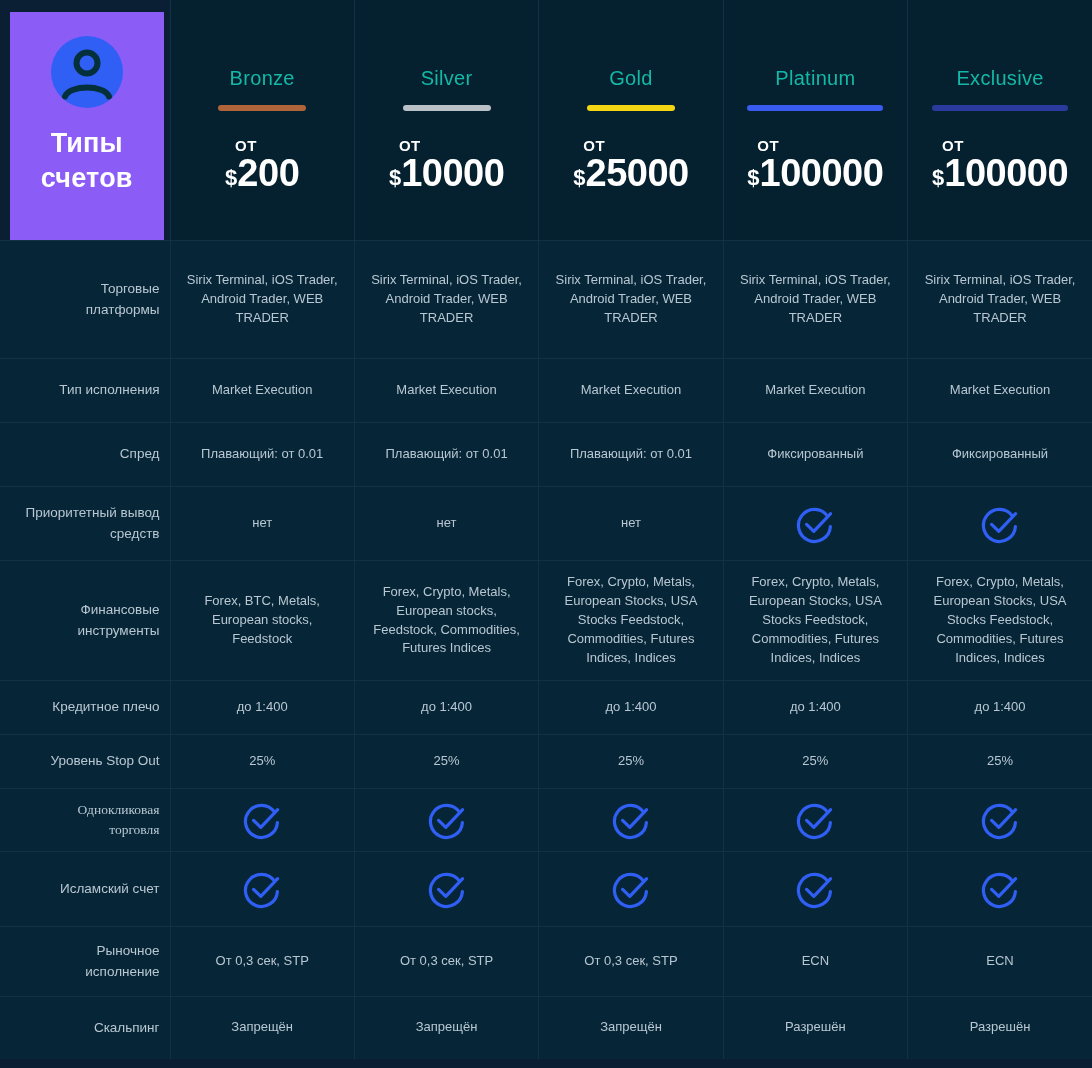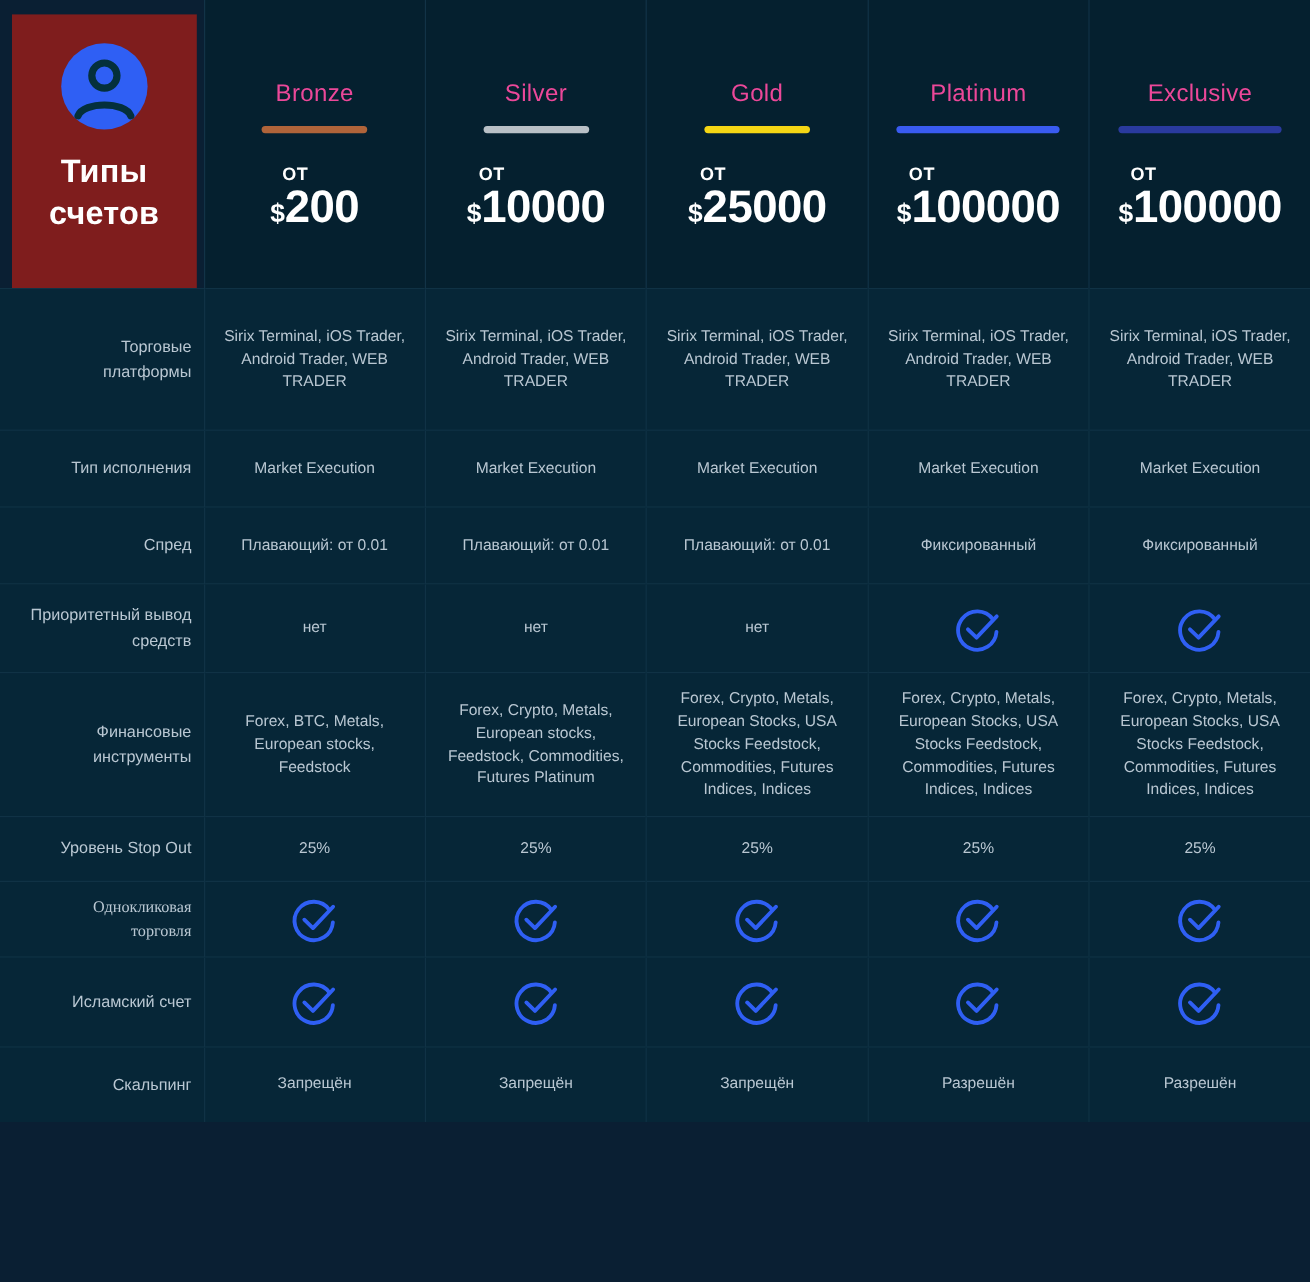--- a/index.html
+++ b/index.html
@@ -49,21 +49,21 @@
     border-left: 1px solid #123347;
     vertical-align: top;
     padding-top: 12px;
     background: #05202f;
   }
   th.tier-cell:first-of-type { border-left: 1px solid #123347; }
 
   .corner-card {
     margin: 12px 6px 0 10px;
     height: 228px;
-    background: #7f1d1d;
+    background: #8b5cf6;
     display: flex;
     flex-direction: column;
     align-items: center;
     justify-content: flex-start;
     padding-top: 22px;
   }
 
   .avatar-icon { width: 76px; height: 76px; display: block; }
 
   .corner-title {
@@ -80,21 +80,21 @@
     height: 228px;
     display: flex;
     flex-direction: column;
     align-items: center;
     padding-top: 56px;
   }
 
   .tier-name {
     font-size: 20px;
     font-weight: 400;
-    color: #ec4899;
+    color: #14b8a6;
     letter-spacing: .3px;
     line-height: 1;
   }
 
   .tier-bar {
     margin-top: 17px;
     width: 88px;
     height: 6px;
     border-radius: 3px;
   }
@@ -316,24 +316,32 @@
                 <path d="M12.6 21.4 L19.8 28.4 L36.6 10.6" fill="none" stroke="#2f5ff4" stroke-width="3.2" stroke-linecap="round" stroke-linejoin="round"></path>
               </svg></span></td>
           <td><span><svg class="check-icon" viewBox="0 0 42 42" aria-hidden="true">
                 <path d="M33.5 13.2 A16 16 0 1 0 36.4 23.6" fill="none" stroke="#2f5ff4" stroke-width="3.2" stroke-linecap="round"></path>
                 <path d="M12.6 21.4 L19.8 28.4 L36.6 10.6" fill="none" stroke="#2f5ff4" stroke-width="3.2" stroke-linecap="round" stroke-linejoin="round"></path>
               </svg></span></td>
         </tr>
         <tr class="r-instr">
           <td class="label-cell">Финансовые инструменты</td>
           <td>Forex, BTC, Metals, European stocks, Feedstock</td>
-          <td>Forex, Crypto, Metals, European stocks, Feedstock, Commodities, Futures Platinum</td>
+          <td>Forex, Crypto, Metals, European stocks, Feedstock, Commodities, Futures Indices</td>
           <td>Forex, Crypto, Metals, European Stocks, USA Stocks Feedstock, Commodities, Futures Indices, Indices</td>
           <td>Forex, Crypto, Metals, European Stocks, USA Stocks Feedstock, Commodities, Futures Indices, Indices</td>
           <td>Forex, Crypto, Metals, European Stocks, USA Stocks Feedstock, Commodities, Futures Indices, Indices</td>
+        </tr>
+        <tr class="r-leverage">
+          <td class="label-cell">Кредитное плечо</td>
+          <td>до 1:400</td>
+          <td>до 1:400</td>
+          <td>до 1:400</td>
+          <td>до 1:400</td>
+          <td>до 1:400</td>
         </tr>
         <tr class="r-stopout">
           <td class="label-cell">Уровень Stop Out</td>
           <td>25%</td>
           <td>25%</td>
           <td>25%</td>
           <td>25%</td>
           <td>25%</td>
         </tr>
         <tr class="r-oneclick">
@@ -375,20 +383,28 @@
               </svg></span></td>
           <td><span><svg class="check-icon" viewBox="0 0 42 42" aria-hidden="true">
                 <path d="M33.5 13.2 A16 16 0 1 0 36.4 23.6" fill="none" stroke="#2f5ff4" stroke-width="3.2" stroke-linecap="round"></path>
                 <path d="M12.6 21.4 L19.8 28.4 L36.6 10.6" fill="none" stroke="#2f5ff4" stroke-width="3.2" stroke-linecap="round" stroke-linejoin="round"></path>
               </svg></span></td>
           <td><span><svg class="check-icon" viewBox="0 0 42 42" aria-hidden="true">
                 <path d="M33.5 13.2 A16 16 0 1 0 36.4 23.6" fill="none" stroke="#2f5ff4" stroke-width="3.2" stroke-linecap="round"></path>
                 <path d="M12.6 21.4 L19.8 28.4 L36.6 10.6" fill="none" stroke="#2f5ff4" stroke-width="3.2" stroke-linecap="round" stroke-linejoin="round"></path>
               </svg></span></td>
         </tr>
+        <tr class="r-market">
+          <td class="label-cell">Рыночное исполнение</td>
+          <td>От 0,3 сек, STP</td>
+          <td>От 0,3 сек, STP</td>
+          <td>От 0,3 сек, STP</td>
+          <td>ECN</td>
+          <td>ECN</td>
+        </tr>
         <tr class="r-scalp">
           <td class="label-cell">Скальпинг</td>
           <td>Запрещён</td>
           <td>Запрещён</td>
           <td>Запрещён</td>
           <td>Разрешён</td>
           <td>Разрешён</td>
         </tr>
       </tbody>
   </table>

